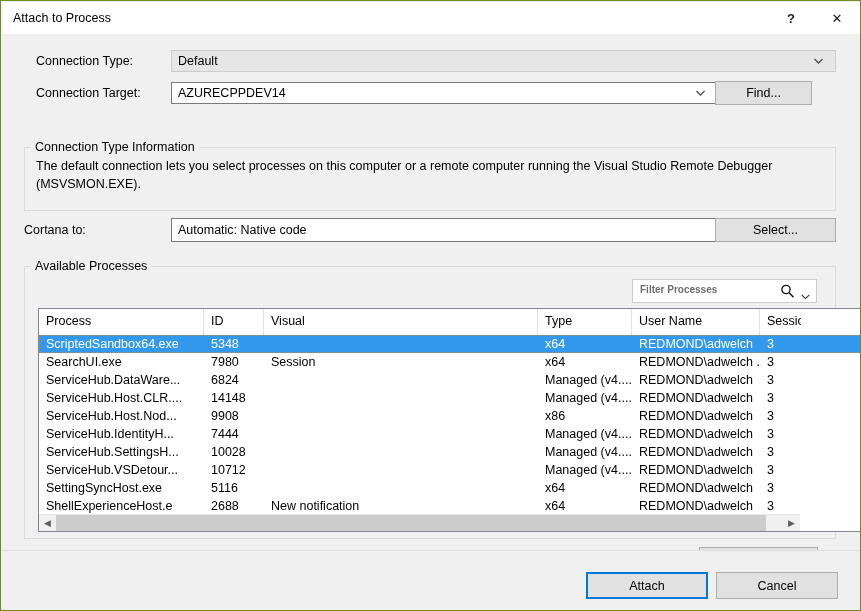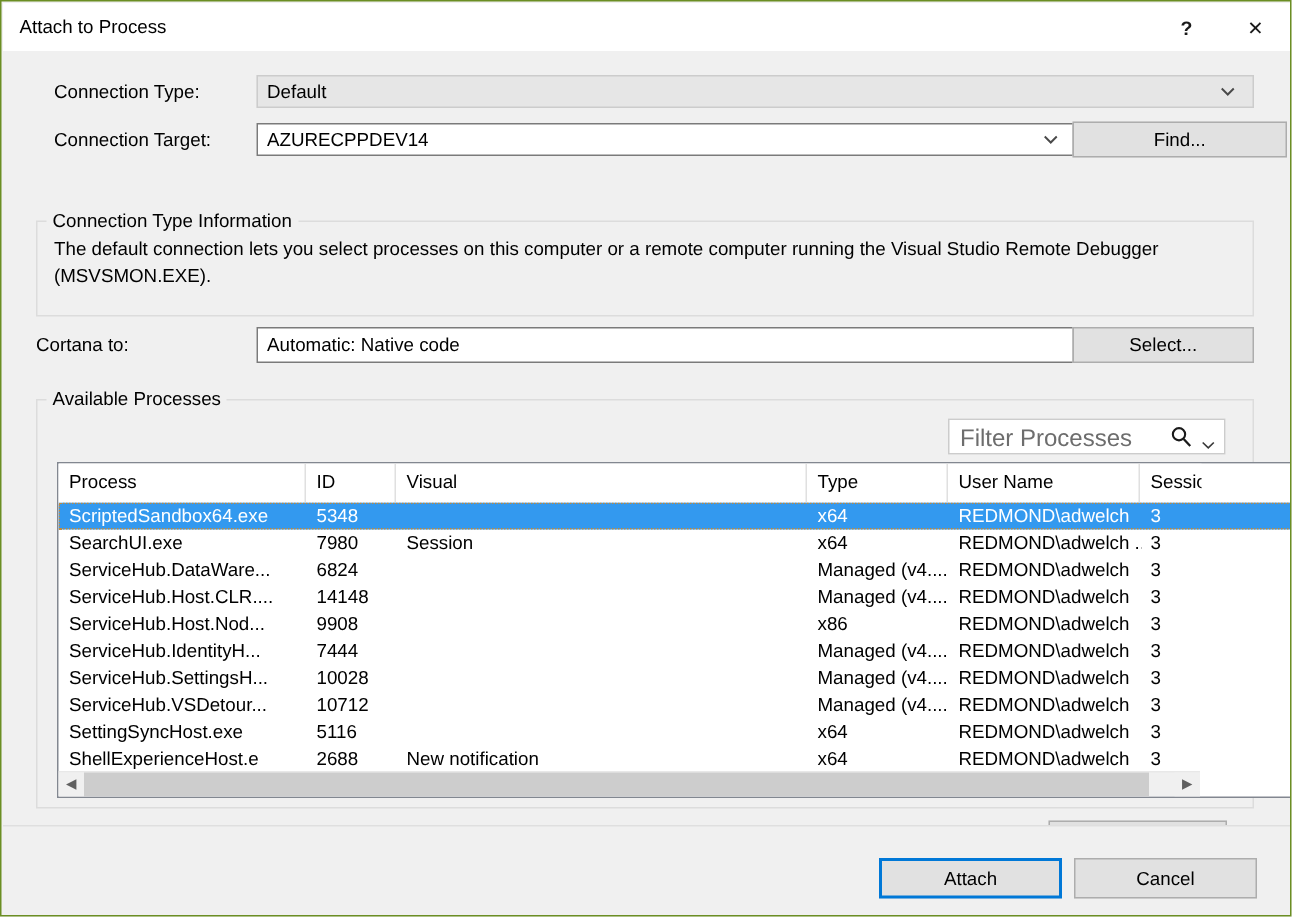--- a/index.html
+++ b/index.html
@@ -197,23 +197,24 @@
   #filter-box {
     position: absolute;
     box-sizing: border-box;
     border: 1px solid #cccccc;
     background: #ffffff;
     height: 24px;
   }
   #filter-placeholder {
     position: absolute;
     left: 7px; top: 4px;
-    font-size: 16px;
+    font-size: 10px;
     color: #6d6d6d;
     white-space: nowrap;
+    font-weight: bold;
   }
   #filter-search-icon {
     position: absolute;
     right: 20px;
     top: 3px;
     width: 17px; height: 17px;
   }
   #filter-dropdown-arrow {
     position: absolute;
     right: 7px;
@@ -423,21 +424,21 @@
 
       <div class="combo-editable" id="connection-target-combo" style="left:169px; top:48px; width:545px;">
         <span class="combo-text">AZURECPPDEV14</span>
         <span class="chevron">
           <svg class="chev-svg" width="11" height="20" viewBox="0 0 11 20" aria-hidden="true">
             <path d="M1.5 8 L5.5 12 L9.5 8" fill="none" stroke="#4a4a4a" stroke-width="1.3"></path>
           </svg>
         </span>
       </div>
 
-      <button class="btn" id="find-button" style="left:713px; top:47px; width:143px; height:24px;">Find...</button>
+      <button class="btn" id="find-button" style="left:713px; top:47px; width:97px; height:24px;">Find...</button>
 
       <div class="groupbox" id="connection-info-group" style="left:22px; top:113px; width:812px; height:64px;"></div>
       <div class="groupbox-title" style="left:29px; top:106px;">Connection Type Information</div>
       <div class="group-body-text" style="left:34px; top:123px; width:790px;">The default connection lets you select processes on this computer or a remote computer running the Visual Studio Remote Debugger</div>
       <div class="group-body-text" style="left:34px; top:141px; width:790px;">(MSVSMON.EXE).</div>
 
       <div class="row-label" style="left:22px; top:189px;">Cortana to:</div>
 
       <div class="textbox-ro" id="attach-to-box" style="left:169px; top:184px; width:545px;">
         <span class="tb-text">Automatic: Native code</span>

